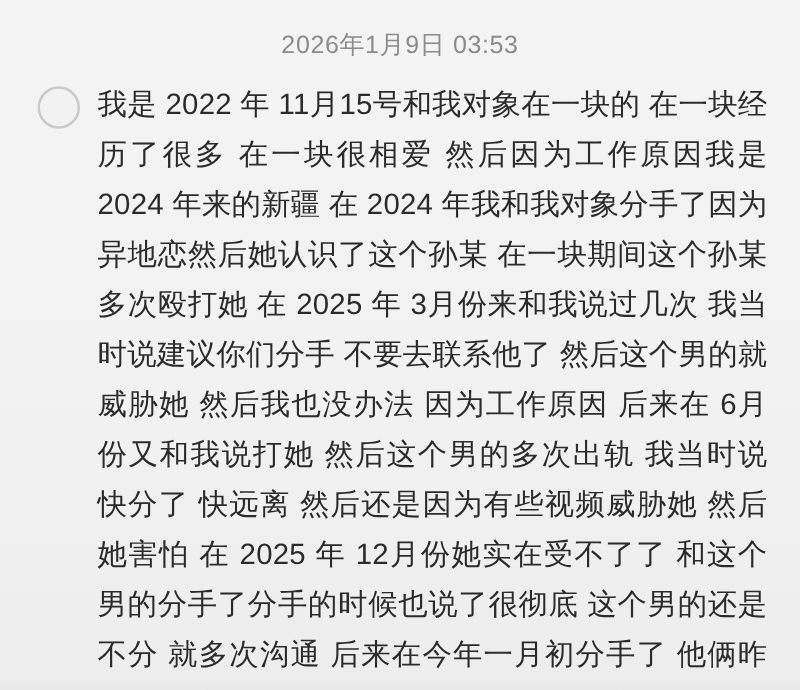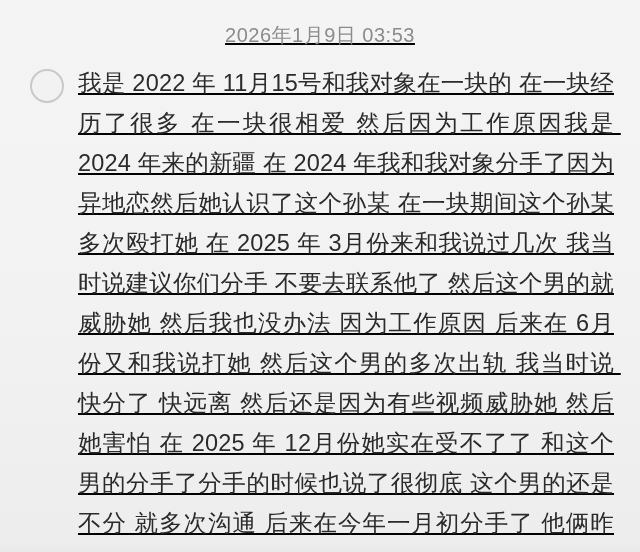--- a/index.html
+++ b/index.html
@@ -12,21 +12,20 @@
     background: #f2f2f2;
     font-family: "Liberation Sans", sans-serif;
     overflow: hidden;
   }
   .screen {
     position: relative;
     width: 640px;
     height: 552px;
     background: linear-gradient(to bottom, #f4f4f4 0%, #f2f2f2 55%, #ededed 100%);
     box-sizing: border-box;
-    text-decoration: underline;
   }
   .timestamp {
     text-align: center;
     color: #8b8b8b;
     font-size: 20px;
     letter-spacing: 0.5px;
     padding-top: 22px;
     padding-bottom: 14px;
     user-select: none;
   }

